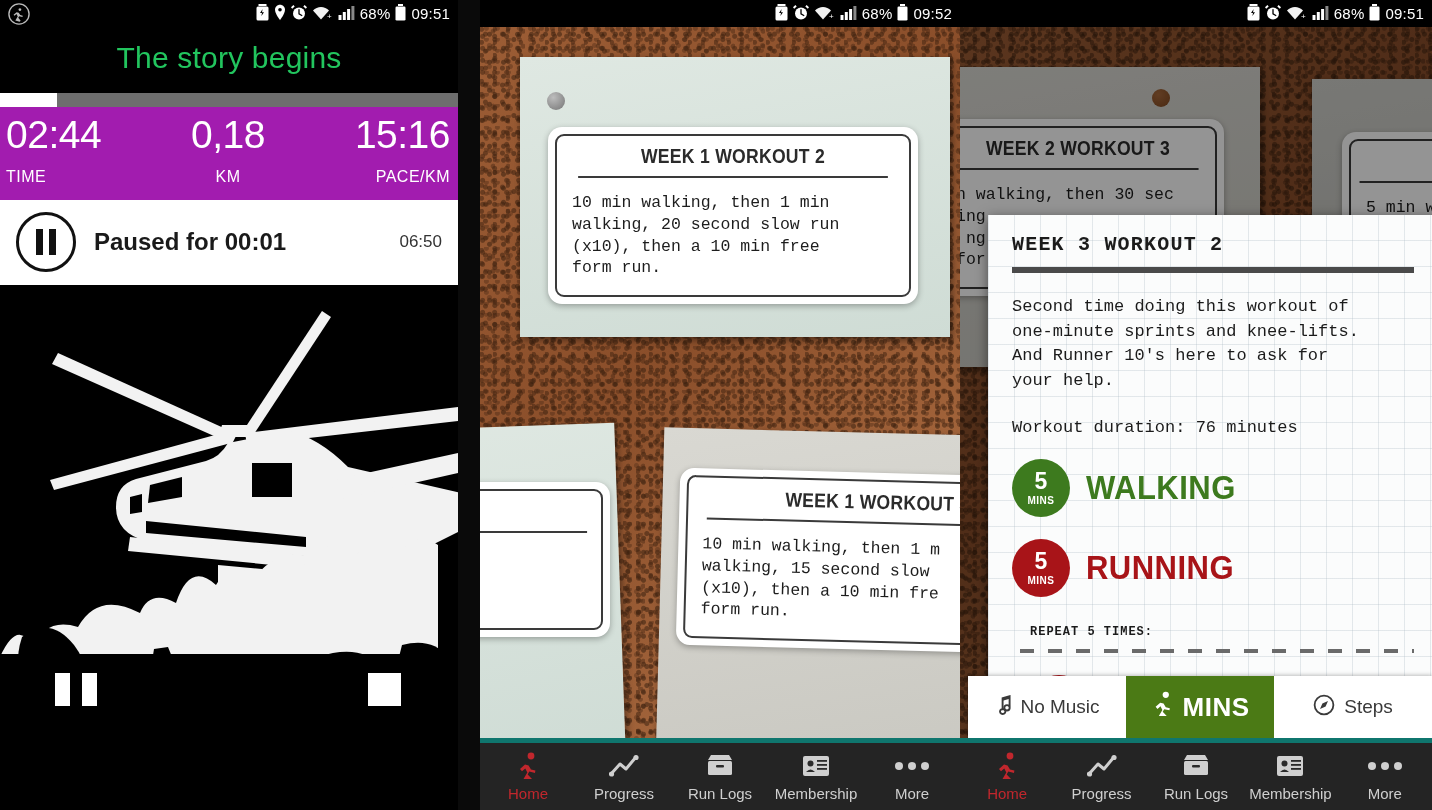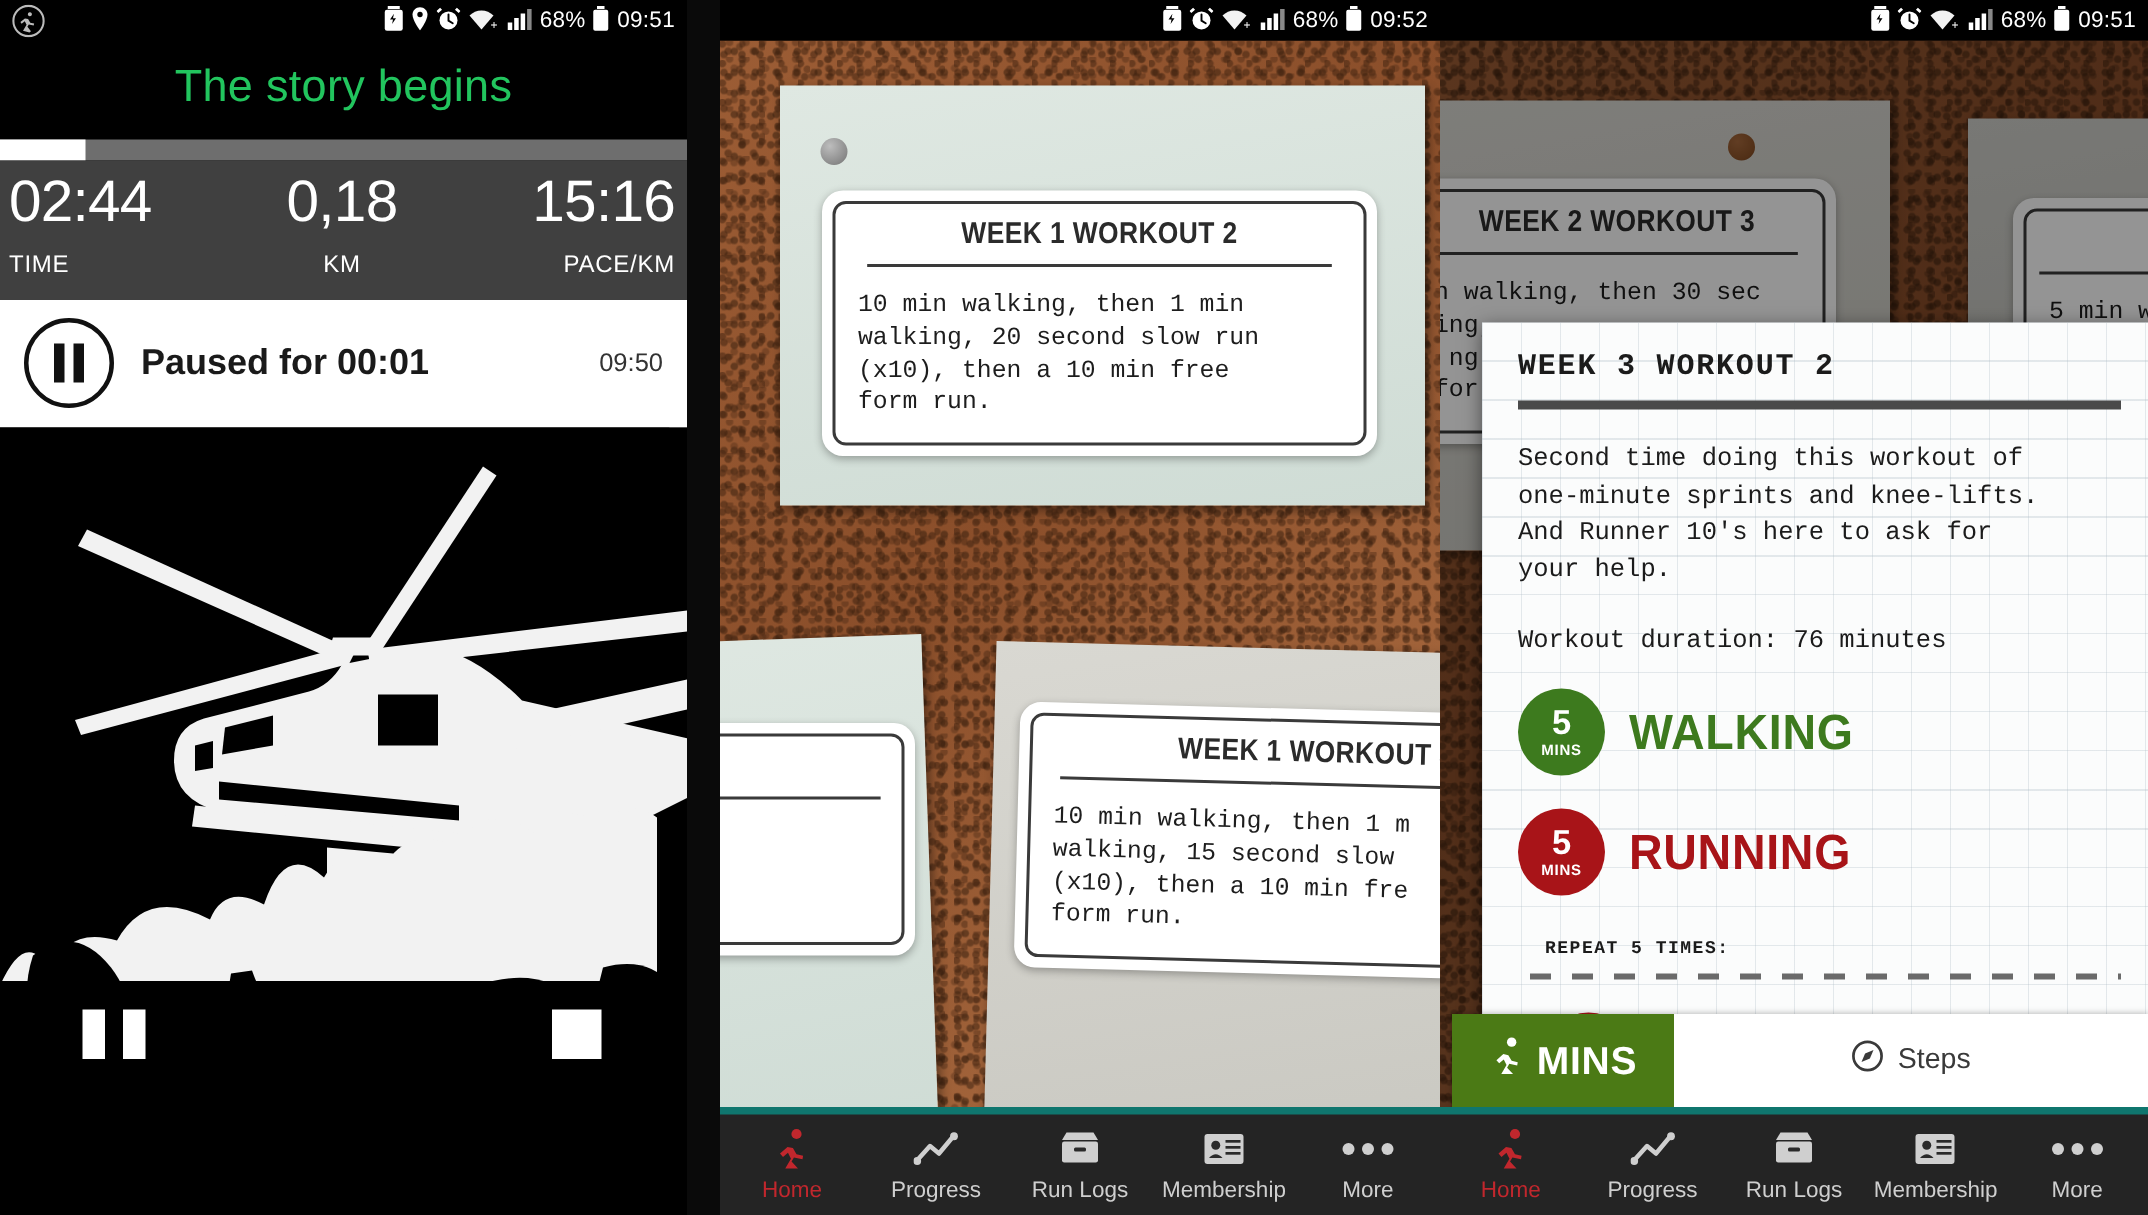--- a/index.html
+++ b/index.html
@@ -32,21 +32,21 @@
 
   
   .title-bar {
     background:#000; color:#22c55e; text-align:center;
     font-size:30px; font-weight:400; padding:14px 0 18px;
     letter-spacing:0.2px;
   }
   .progress-track { height:14px; background:#6e6e6e; width:100%; }
   .progress-fill { height:14px; background:#fff; }
   .stats {
-    display:flex; background:#404040; color:#fff;
+    display:flex; background:#a21caf; color:#fff;
     padding:8px 0 14px;
   }
   .stat { flex:1; text-align:center; }
   .stat.left { text-align:left; padding-left:6px;}
   .stat.right { text-align:right; padding-right:8px;}
   .stat .val { font-size:39px; font-weight:300; line-height:1.05; letter-spacing:-0.5px;}
   .stat .lbl { font-size:16px; font-weight:400; letter-spacing:0.5px; margin-top:12px;}
   .pause-card {
     background:#fff; color:#1a1a1a; height:85px;
     display:flex; align-items:center; padding:0 16px;
@@ -275,21 +275,21 @@
         <div class="lbl">PACE/KM</div>
       </div>
     </div>
 
     <div class="pause-card">
       <div class="pause-circle">
           <i></i>
           <i></i>
         </div>
       <div class="pause-text">Paused for 00:01</div>
-      <div class="pause-time">09:50</div>
+      <div class="pause-time">06:50</div>
     </div>
 
     <div class="illus">
       <svg width="458" height="441" viewBox="0 0 458 441" style="display:block">
         <rect width="458" height="441" fill="#000"></rect>
         <g fill="#f2f2f2">
 
           <path d="M50 195 L226 147 L231 158 L54 205 Z"></path>
           <path d="M58 68 L237 149 L232 159 L52 79 Z"></path>
           <path d="M322 26 L243 146 L252 152 L331 32 Z"></path>
@@ -572,20 +572,30 @@
             <div class="badge" id="badge2" style="background: rgb(168, 20, 24);">
               <div class="n">60</div>
               <div class="m">SECS</div>
             </div>
             <div class="act" id="act2" style="color: rgb(168, 20, 24);">RUNNING</div>
           </div>
         </div>
       </div>
 
       <div class="actionbar">
+        <div class="ab-btn">
+          <span>
+            <svg width="17" height="20" viewBox="0 0 17 20">
+                <path d="M6 16.5a2.7 2.4 0 1 0 0-.01zM8.6 15.3V3.2l7-2v10.4" fill="none" stroke="#3a3a3a" stroke-width="1.9"></path>
+                <circle cx="13" cy="12.8" r="2.7" fill="none" stroke="#3a3a3a" stroke-width="1.9"></circle>
+                <path d="M8.6 3.2 15.6 1.2v2.6L8.6 5.8z" fill="#3a3a3a"></path>
+              </svg>
+          </span>
+          <span>No Music</span>
+        </div>
         <div class="ab-start" style="background: rgb(75, 122, 21);">
           <span>
             <svg width="24" height="28" viewBox="0 0 26 28">
                 <circle cx="16" cy="4" r="3.4" fill="#fff"></circle>
                 <path d="M8.5 27l3.8-6.5-2-4-3.3 2.8L5 17l5-4.4 3.6.8 2.4 4.1 4.4 1-.4 2.4-5.7-1.3-1.6 2.8L17 27z" fill="#fff"></path>
               </svg>
           </span>
           <span>MINS</span>
         </div>
         <div class="ab-btn">

